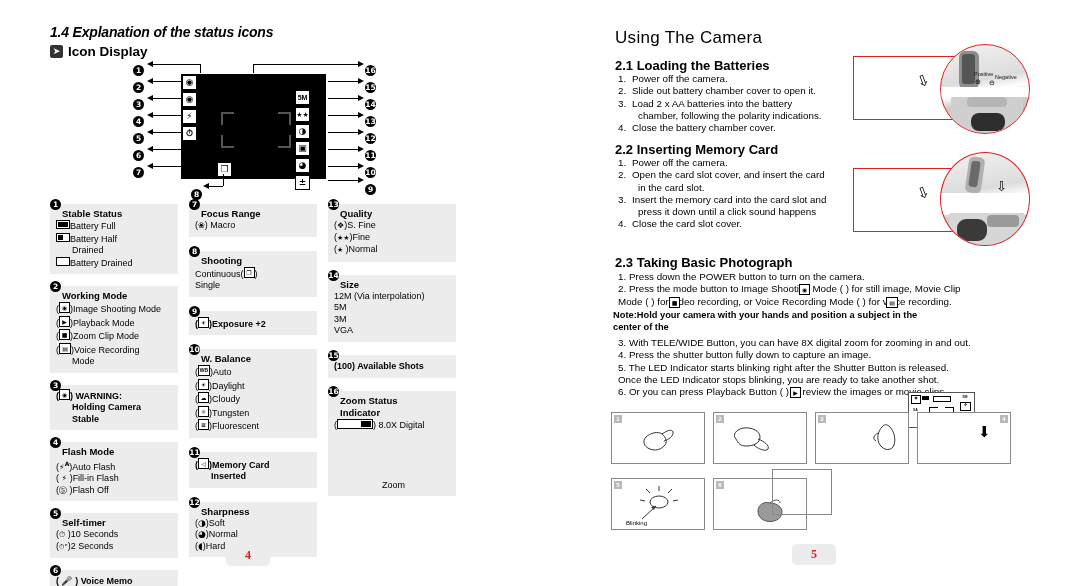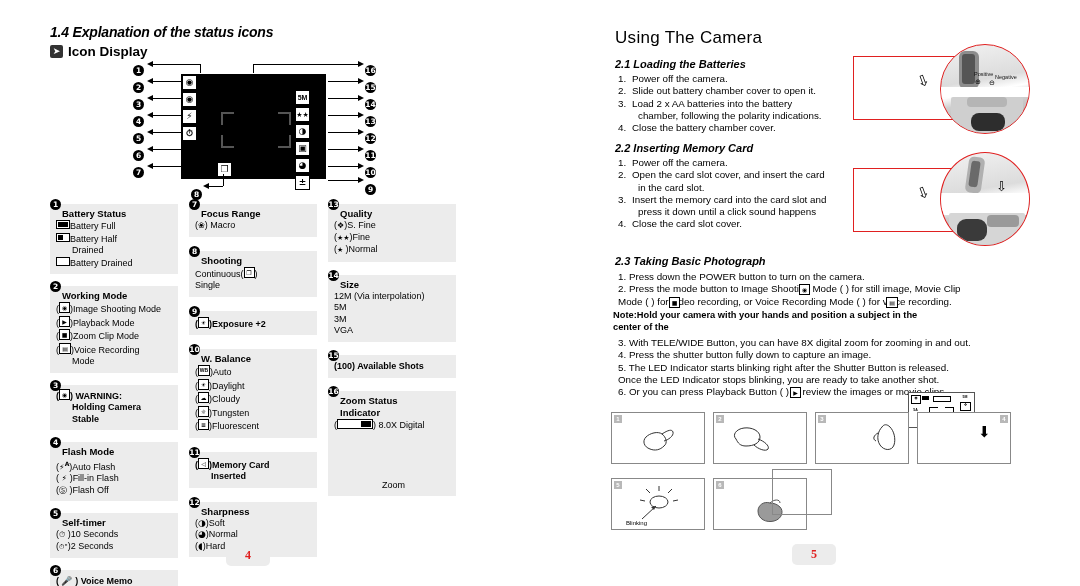--- a/index.html
+++ b/index.html
@@ -76,21 +76,21 @@
   .gi.s9{width:9px;height:9px;font-size:6px;line-height:9px;}
   .gi.s10{width:10px;height:9px;font-size:6px;line-height:9px;}
   .gi.bat{width:12px;height:7px;border:1px solid #000;position:relative;vertical-align:0px;}
   .gi.bat i{position:absolute;left:1px;top:1px;bottom:1px;background:#000;display:block;}
   .glyph{font-family:"DejaVu Sans",sans-serif;}
   .zoombar{display:inline-block;width:34px;height:8px;border:1px solid #000;position:relative;vertical-align:-1px;background:#fff;}
   .zoombar i{position:absolute;right:1px;top:1px;bottom:1px;width:10px;background:#000;display:block;}
 
   
   #rp-title{position:absolute;left:55px;top:28px;font-size:17px;font-weight:normal;letter-spacing:0.3px;}
-  .rp-h{position:absolute;font-size:11px;font-weight:bold;font-style:italic;}
+  .rp-h{position:absolute;font-size:13px;font-weight:bold;}
   .rp-list{position:absolute;font-size:9.8px;line-height:12.3px;width:300px;}
   .rp-list li{list-style:none;position:relative;padding-left:14px;margin:0;}
   .rp-list li .n{position:absolute;left:0;top:0;}
   .rp-note{position:absolute;font-size:9.3px;font-weight:bold;line-height:12px;width:330px;}
 
   .photo-circle{
     position:absolute;border-radius:50%;border:1.5px solid #e02020;overflow:hidden;
     background:linear-gradient(170deg,#f2f2f2 0%,#dcdcdc 40%,#ffffff 52%,#cfcfcf 62%,#a8a8a8 100%);
   }
   .red-rect{position:absolute;border:1.5px solid #e02020;background:#fff;}
@@ -216,21 +216,21 @@
     <span class="vtick" style="left:90px;top:112px;height:12px;"></span>
     <span class="arrow-line" style="left:76px;top:124px;width:14px;"></span>
     <span class="arrow-head left" style="left:70px;top:121px;"></span>
   </div>
 
   <div id="legend">
     <div class="col" id="col1">
 
       <div class="lbox" style="margin-top:8px;">
         <span class="lnum"><span class="bullet-n">1</span></span>
-        <div class="ltitle">Battery Status</div>
+        <div class="ltitle">Stable Status</div>
         <div class="lrow"><span class="gi bat"><i style="right:1px;"></i></span><span>Battery Full</span></div>
         <div class="lrow"><span class="gi bat"><i style="right:6px;"></i></span><span>Battery Half</span></div>
         <div class="lrow ind"><span>Drained</span></div>
         <div class="lrow"><span class="gi bat"></span><span>Battery Drained</span></div>
       </div>
 
       <div class="lbox" style="margin-top:12px;">
         <span class="lnum"><span class="bullet-n">2</span></span>
         <div class="ltitle">Working Mode</div>
         <div class="lrow">(<span class="gi s9 glyph">◉</span>)<span>Image Shooting Mode</span></div>

